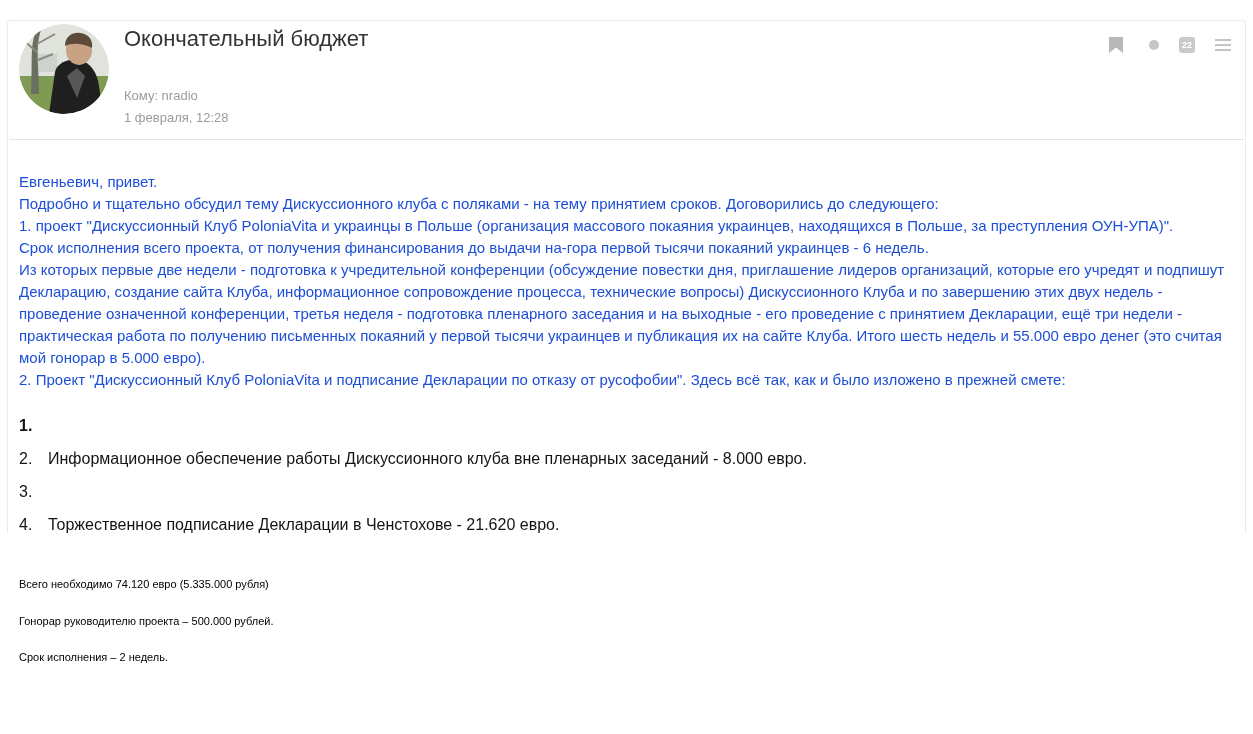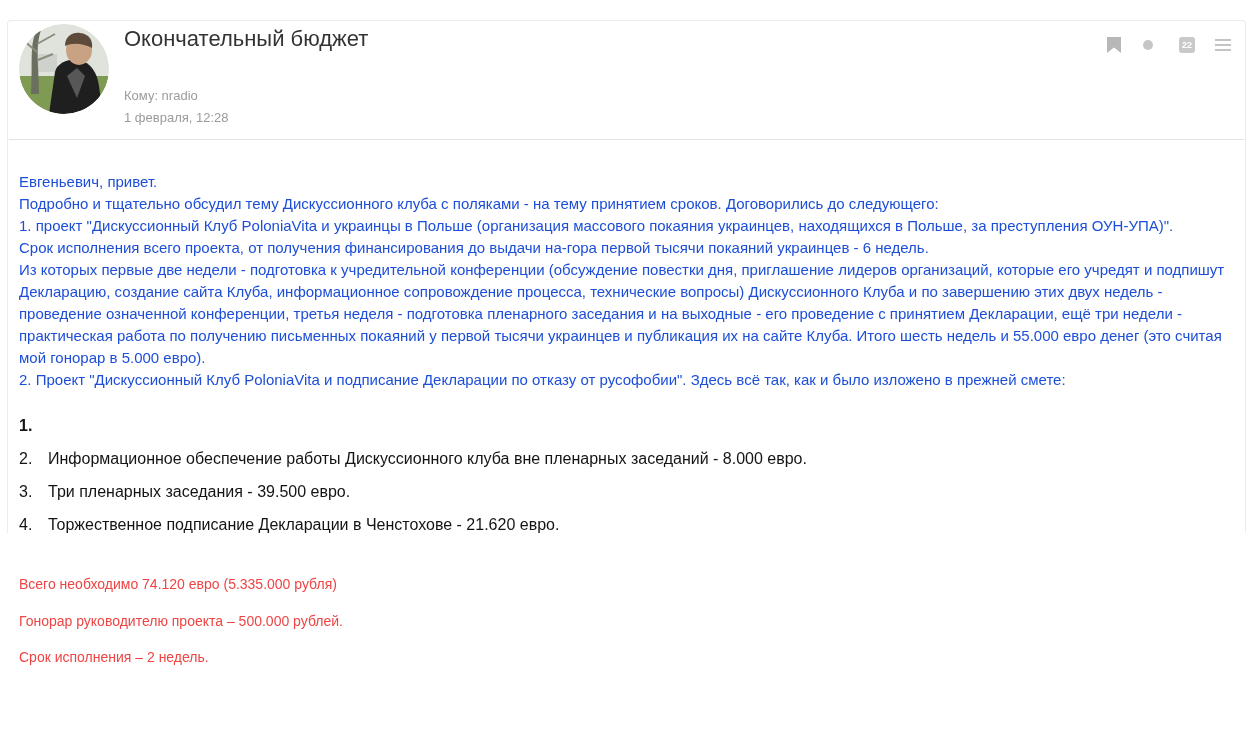--- a/index.html
+++ b/index.html
@@ -16,21 +16,21 @@
   .title { position:absolute; left:116px; top:5px; font-size:22px; color:#333; }
   .sender-row { position:absolute; left:116px; top:40px; font-size:13px; font-weight:bold;
                 color:#1a1a1a; display:flex; align-items:center; gap:6px; }
   .search-ico { width:13px; height:13px; display:inline-block; cursor:pointer; }
   .meta { position:absolute; left:116px; font-size:13px; color:#9b9b9b; }
   .meta.to   { top:67px; }
   .meta.date { top:89px; }
 
   .hdr-icons { position:absolute; top:16px; right:14px; display:flex; gap:20px; }
   .hdr-icons .ico { width:16px; height:16px; display:flex; align-items:center;
-                    justify-content:flex-start; cursor:pointer; }
+                    justify-content:flex-end; cursor:pointer; }
   .dot-ico { width:10px; height:10px; border-radius:50%; background:#c6c6c6; }
   .cal-ico { width:16px; height:16px; background:#c9c9c9; border-radius:3px;
              color:#fff; font-size:9px; font-weight:bold; line-height:16px;
              text-align:center; }
   .burger { display:flex; flex-direction:column; gap:3px; }
   .burger span { width:16px; height:2px; background:#c4c4c4; display:block; }
 
   .divider { position:absolute; left:1px; right:1px; top:118px; height:1px;
              background:#e3e3e3; }
 
@@ -38,21 +38,21 @@
   .body-text { position:absolute; left:11px; top:150px; width:1220px;
                font-size:15px; line-height:22px; color:#1d4ed8; }
 
   .olist { position:absolute; left:11px; top:395px; width:1220px;
            font-size:16px; line-height:20px; color:#141414; }
   .olist .li { display:flex; margin-bottom:13px; }
   .olist .marker { width:29px; flex:0 0 29px; }
   .olist .marker.bold { font-weight:bold; }
 
   .totals { position:absolute; left:11px; top:553px; width:1220px;
-            font-size:14px; line-height:20px; color:#ef4444; }
+            font-size:11px; line-height:20px; color:#000000; }
   .totals p.gap-sm { margin-top:17px; }
   .totals p.gap-lg { margin-top:53px; }
   .totals p.gap-md { margin-top:16px; }
 </style>
 </head>
 <body>
 
 <div class="card">
 
   <div class="avatar">
@@ -117,21 +117,20 @@
   <div class="olist">
     <div class="li">
       <span class="marker bold">1.</span>
     </div>
     <div class="li">
       <span class="marker">2.</span>
       <span>Информационное обеспечение работы Дискуссионного клуба вне пленарных заседаний - 8.000 евро.</span>
     </div>
     <div class="li">
       <span class="marker">3.</span>
-      <span>Три пленарных заседания - 39.500 евро.</span>
     </div>
     <div class="li">
       <span class="marker">4.</span>
       <span>Торжественное подписание Декларации в Ченстохове - 21.620 евро.</span>
     </div>
   </div>
 
   <div class="totals">
     <p>Всего необходимо 74.120 евро (5.335.000 рубля)</p>
     <p class="gap-sm">Гонорар руководителю проекта – 500.000 рублей.</p>

